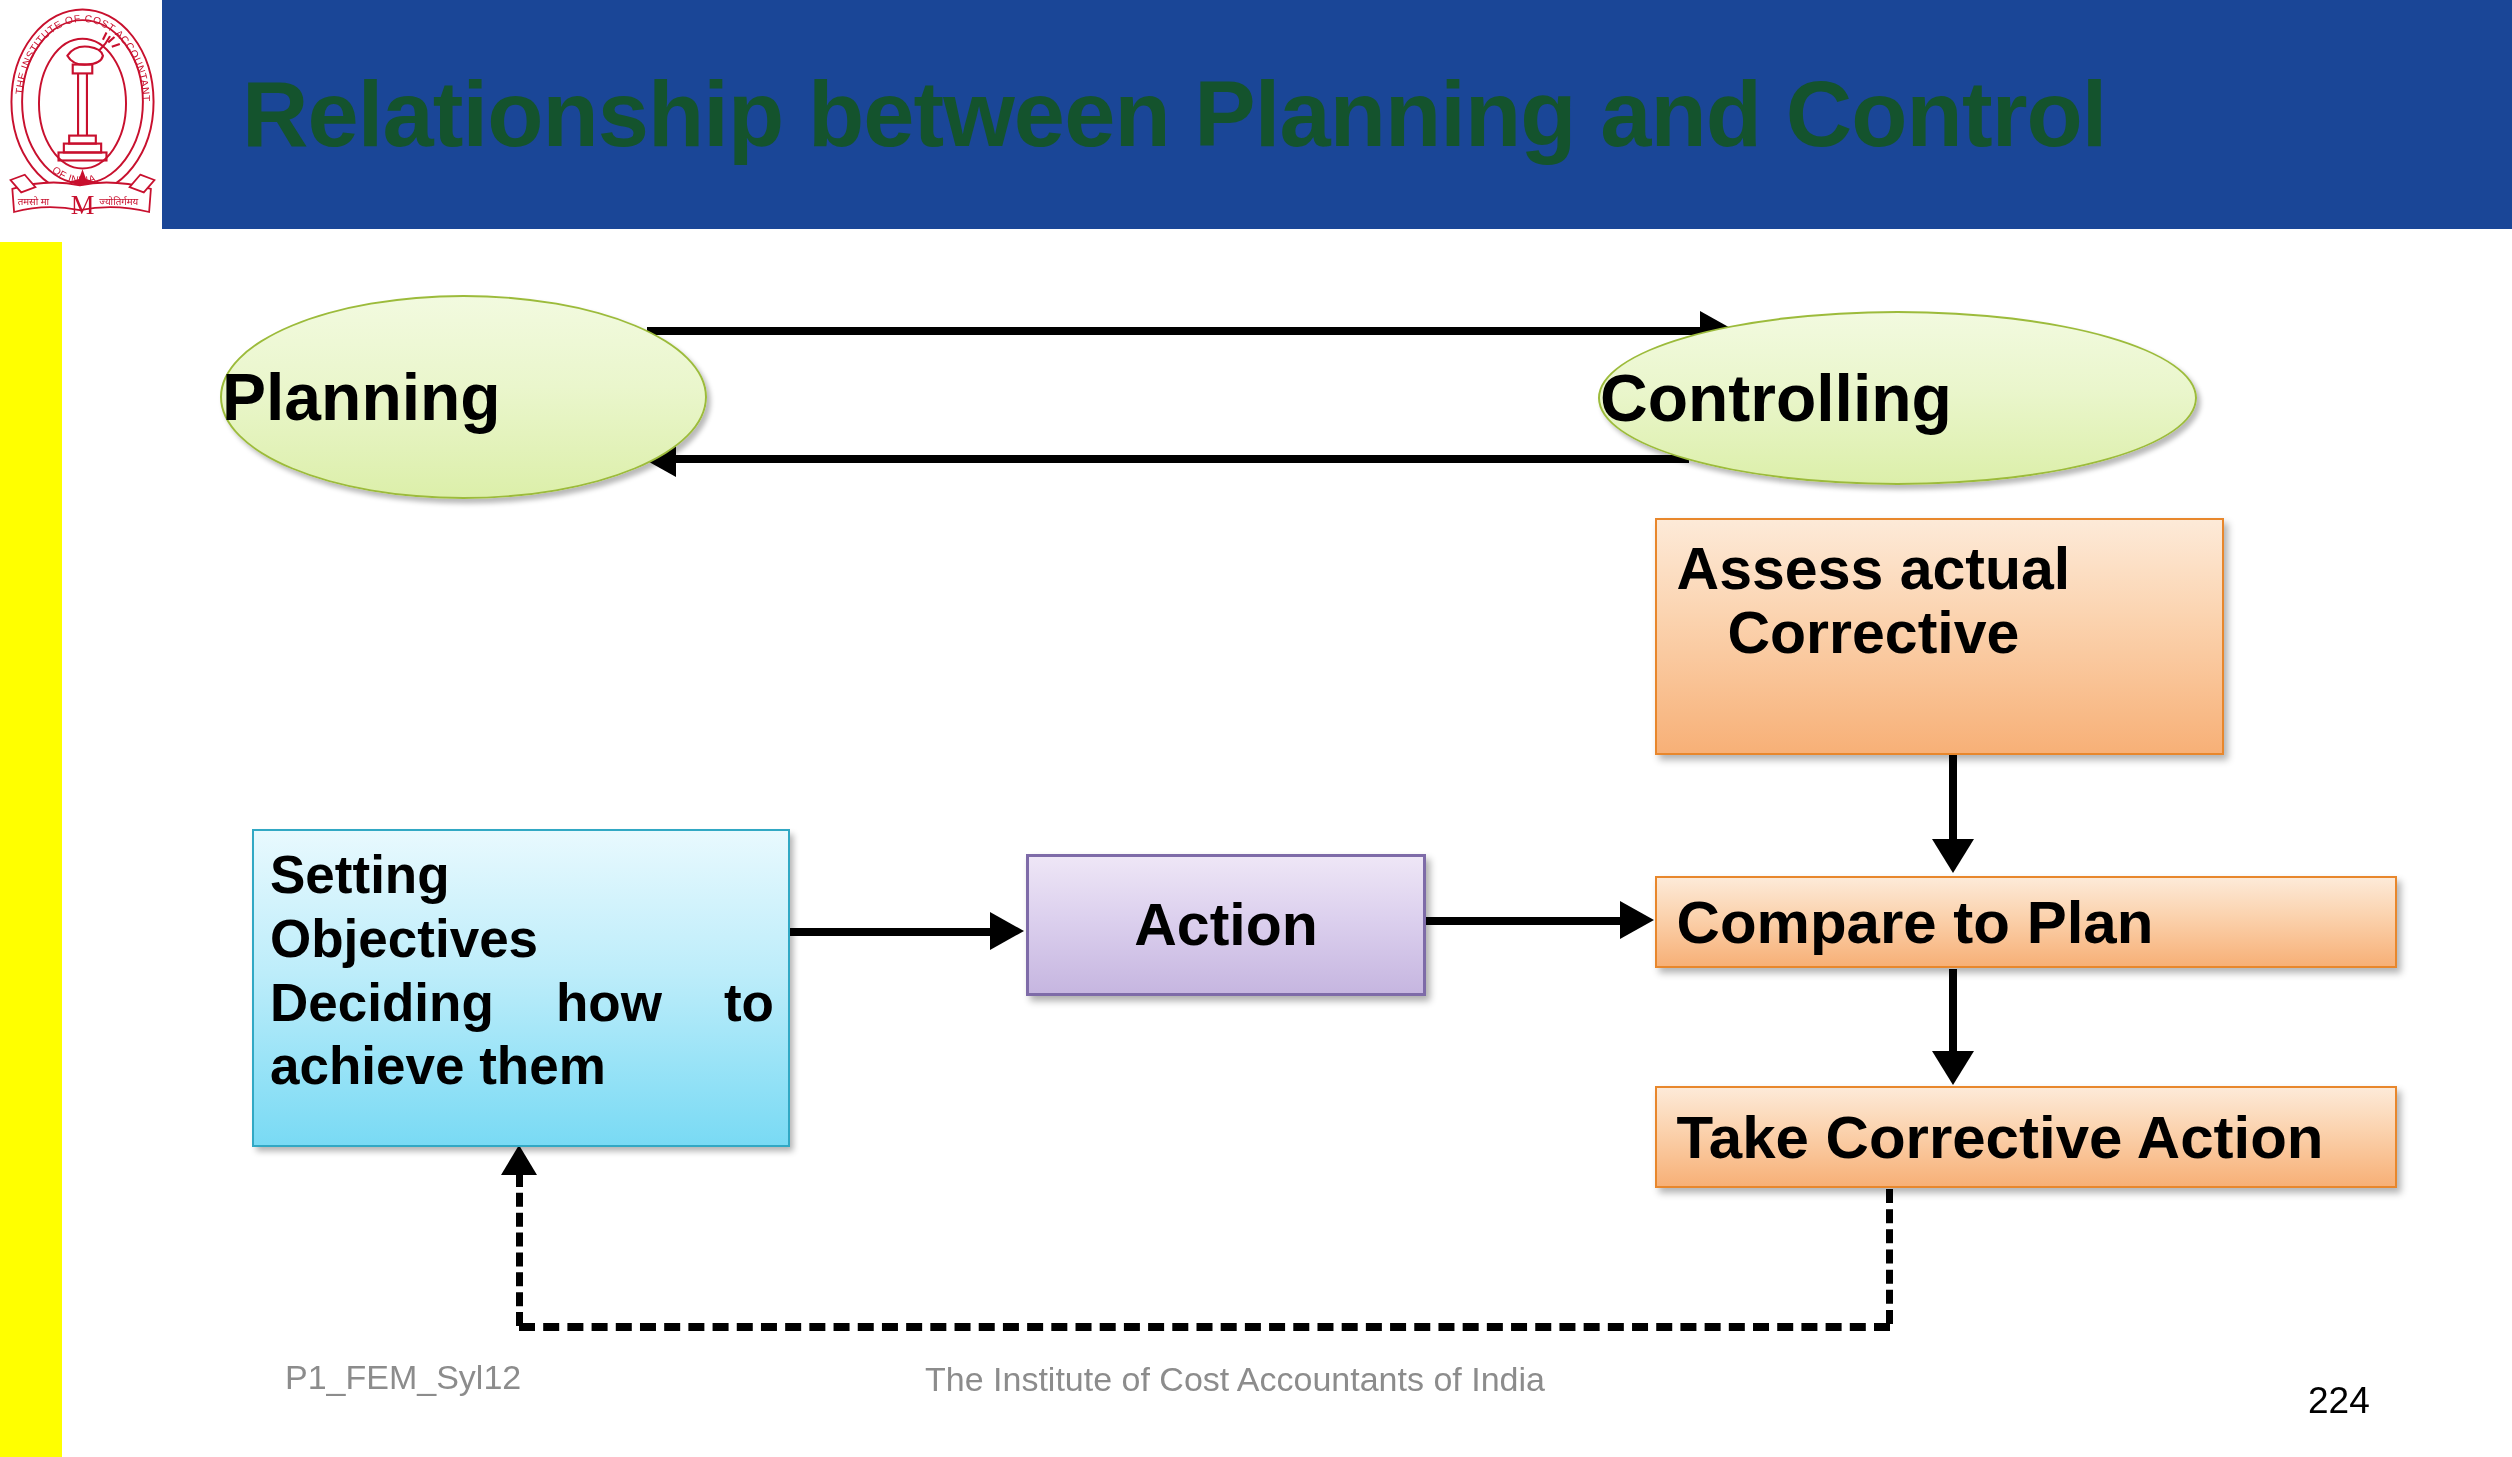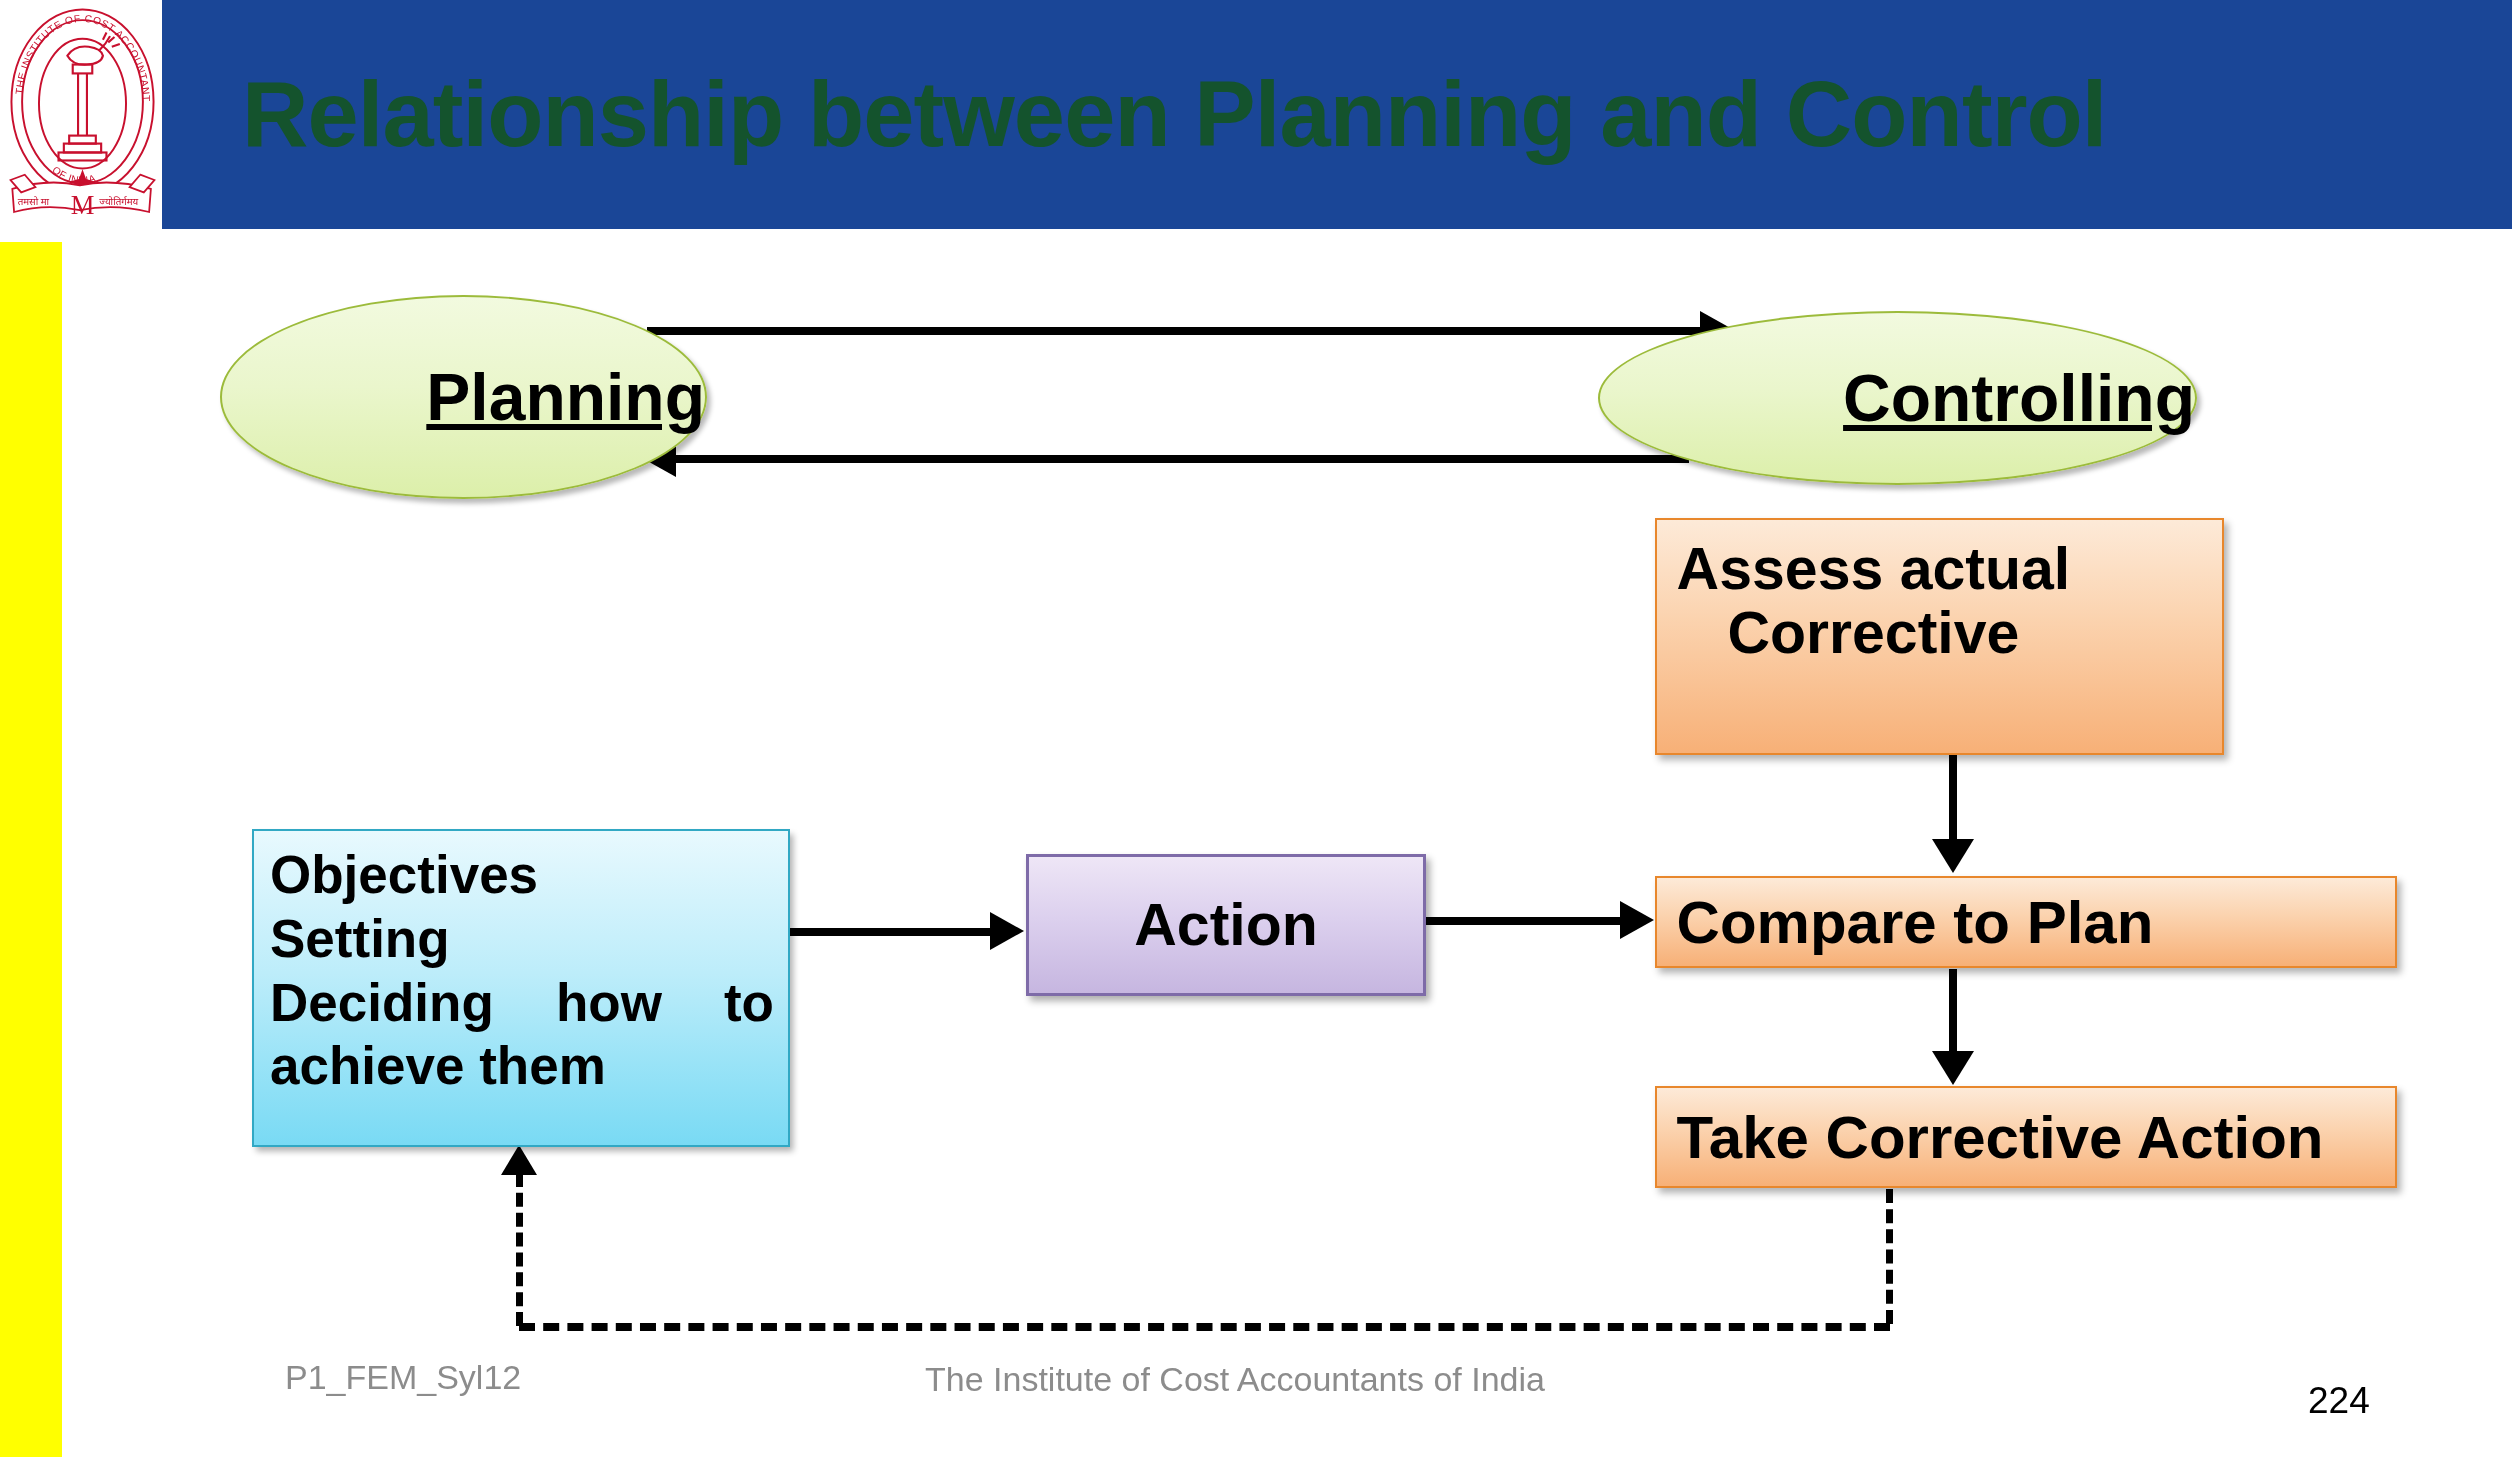--- a/index.html
+++ b/index.html
@@ -68,23 +68,22 @@
     display: flex;
     align-items: center;
     color: #000000;
     font-weight: bold;
   }
 
   .ellipse {
     border-radius: 50%;
     border: 2.7px solid #9CBB3B;
     background: linear-gradient(to bottom, #F2FADF 0%, #EAF6CC 45%, #DCEFAA 100%);
-    justify-content: flex-end;
+    justify-content: flex-start;
     box-shadow: 3.6px 4.4px 5.3px rgba(0,0,0,0.28);
-    text-decoration: underline;
   }
 
   .box-blue {
     border: 2.7px solid #31A8C4;
     background: linear-gradient(to bottom, #E8F9FE 0%, #BDEDFA 45%, #79DAF4 100%);
     box-shadow: 4.4px 5.3px 6.2px rgba(0,0,0,0.30);
   }
 
   .box-purple {
     border: 3.6px solid #7E6BA8;
@@ -311,22 +310,22 @@
 
   <div class="shape box-orange" id="box-assess">
     <div>
       <div>Assess actual</div>
       <div>Corrective</div>
     </div>
   </div>
 
   <div class="shape box-blue" id="box-setting">
     <div>
+      <div>Setting</div>
       <div>Objectives</div>
-      <div>Setting</div>
       <div class="justified">Deciding how to</div>
       <div>achieve them</div>
     </div>
   </div>
 
   <div class="shape box-orange" id="box-compare">
     <span>Compare to Plan</span>
   </div>
 
   <div class="shape box-purple" id="box-action">

